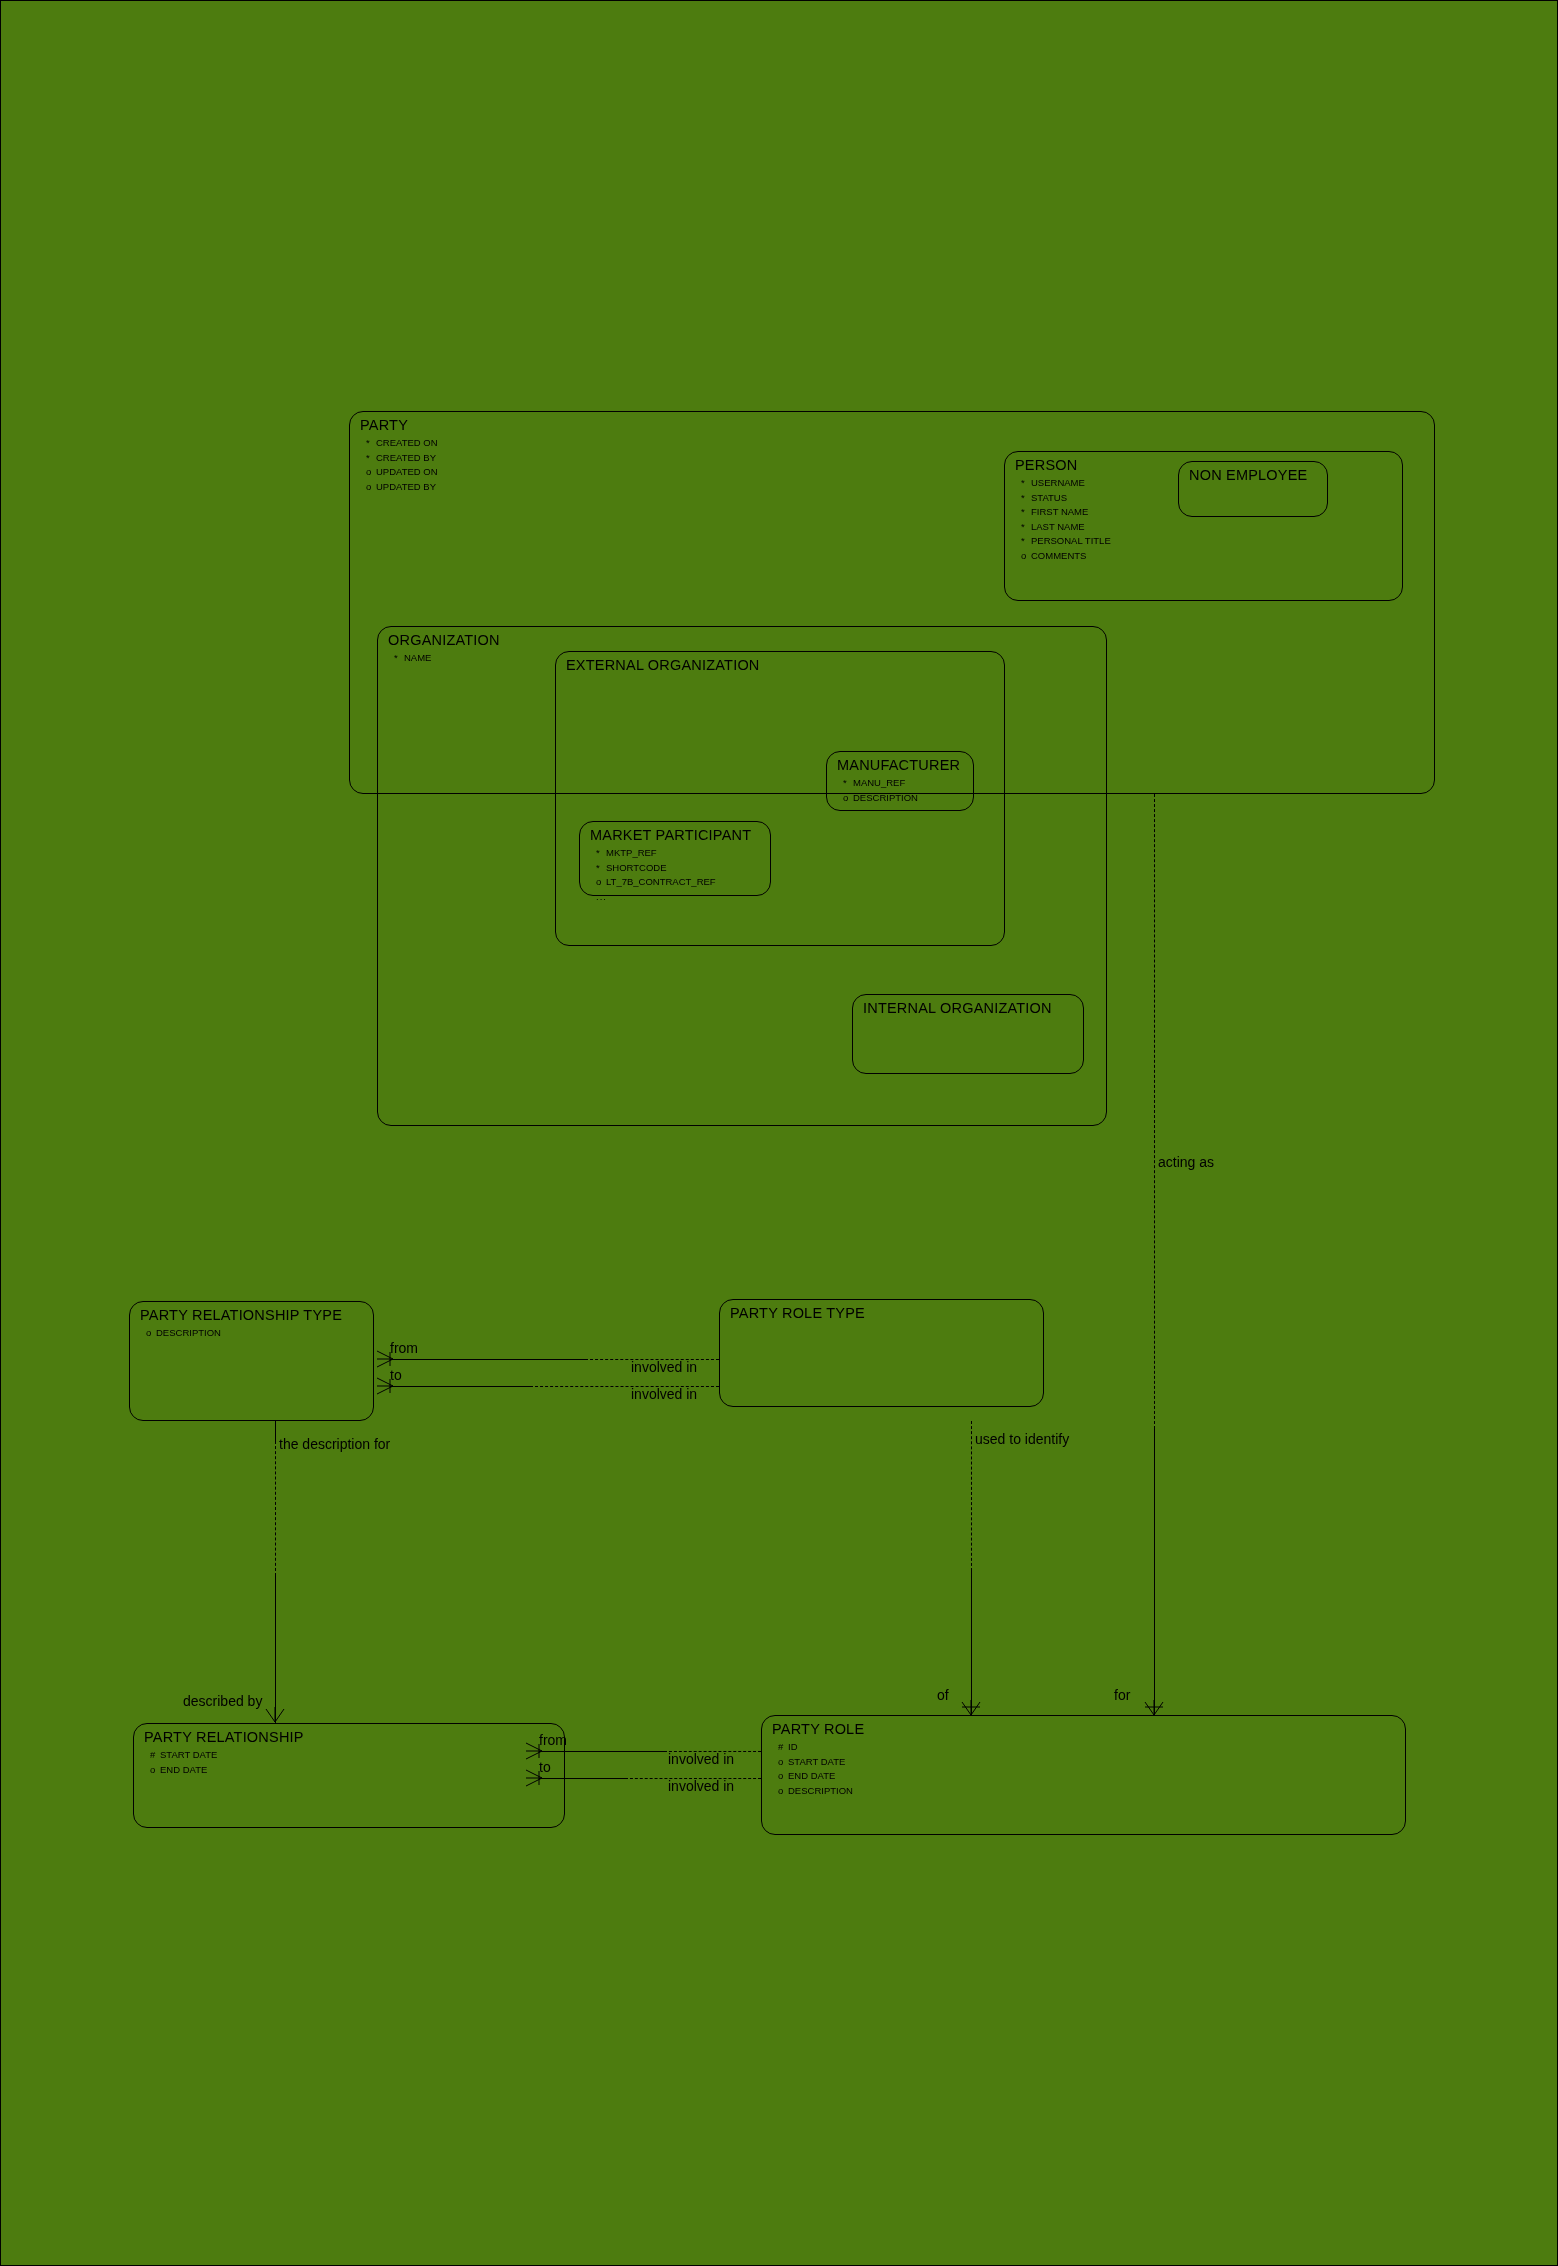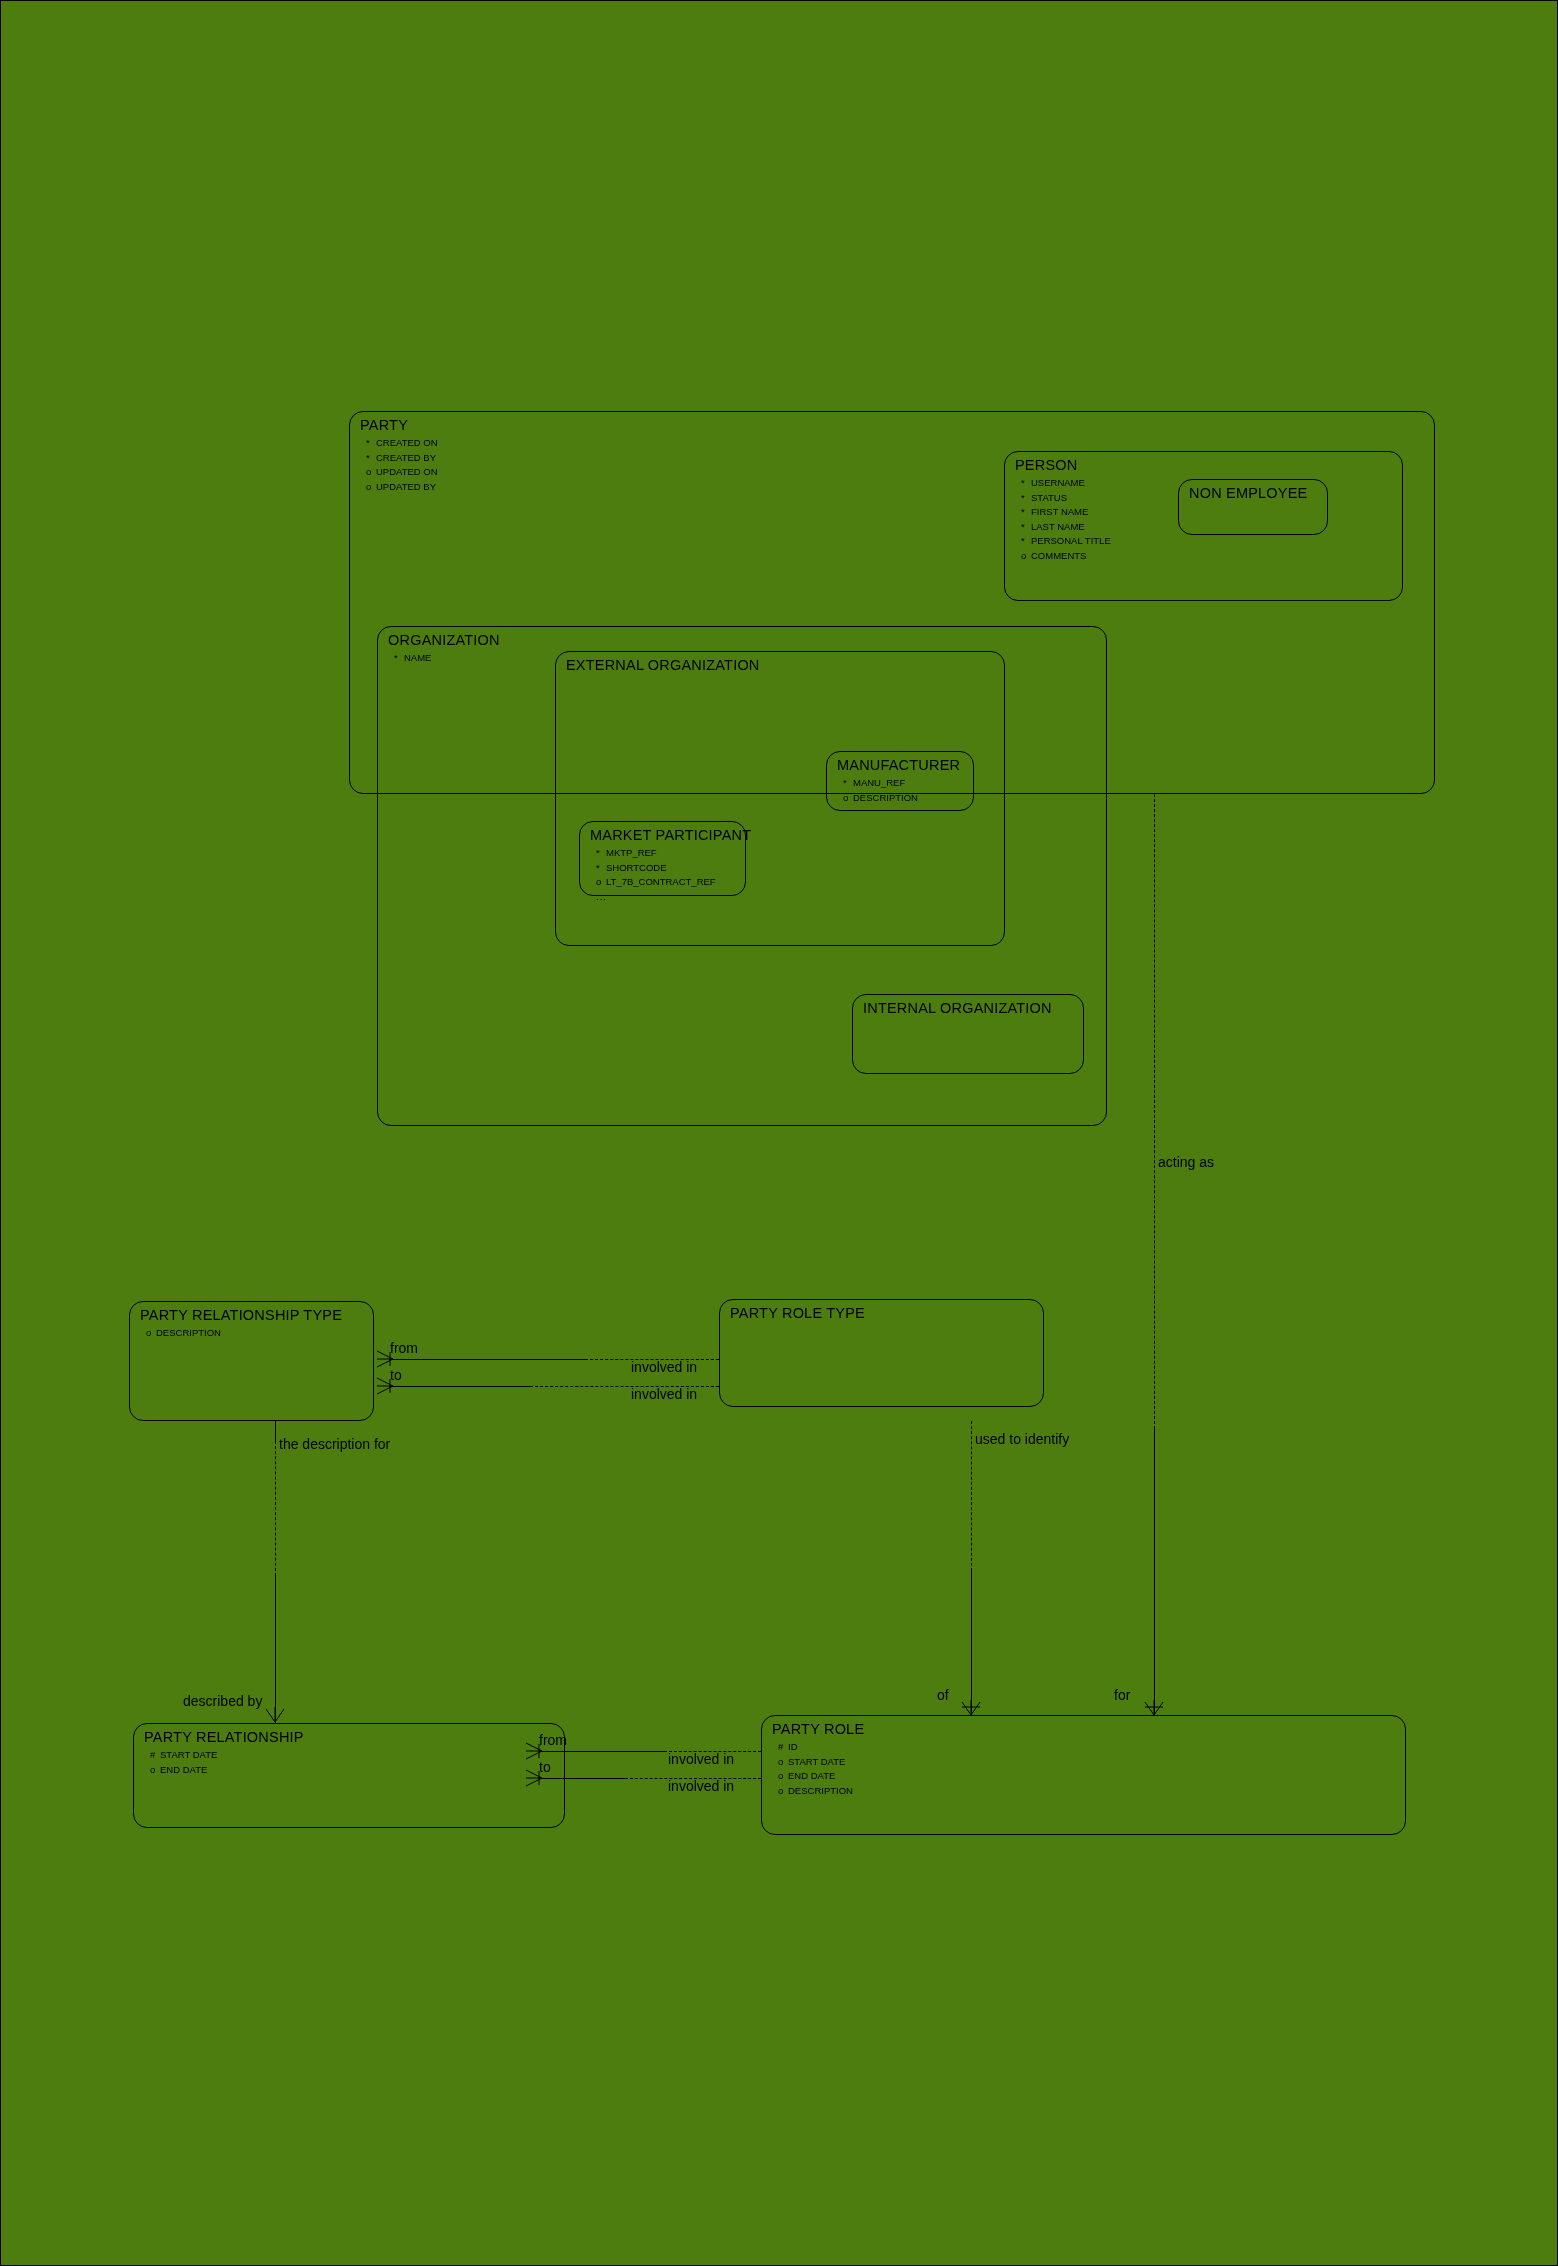--- a/index.html
+++ b/index.html
@@ -108,21 +108,21 @@
     <div class="attrs">
       <span class="attr"><span class="mark">*</span><span>USERNAME</span></span>
       <span class="attr"><span class="mark">*</span><span>STATUS</span></span>
       <span class="attr"><span class="mark">*</span><span>FIRST NAME</span></span>
       <span class="attr"><span class="mark">*</span><span>LAST NAME</span></span>
       <span class="attr"><span class="mark">*</span><span>PERSONAL TITLE</span></span>
       <span class="attr"><span class="mark">o</span><span>COMMENTS</span></span>
     </div>
   </div>
 
-  <div class="entity" style="left:1177px; top:478px; width:150px; height:56px;">
+  <div class="entity" style="left:1177px; top:460px; width:150px; height:56px;">
     <div class="ename">NON EMPLOYEE</div>
   </div>
 
   <div class="entity" style="left:554px; top:650px; width:450px; height:295px;">
     <div class="ename">EXTERNAL ORGANIZATION</div>
   </div>
 
   <div class="entity" style="left:376px; top:625px; width:730px; height:500px;">
     <div class="ename">ORGANIZATION</div>
     <div class="attrs">
@@ -131,21 +131,21 @@
   </div>
 
   <div class="entity" style="left:825px; top:750px; width:148px; height:60px;">
     <div class="ename">MANUFACTURER</div>
     <div class="attrs">
       <span class="attr"><span class="mark">*</span><span>MANU_REF</span></span>
       <span class="attr"><span class="mark">o</span><span>DESCRIPTION</span></span>
     </div>
   </div>
 
-  <div class="entity" style="left:578px; top:820px; width:167px; height:75px;">
+  <div class="entity" style="left:578px; top:820px; width:192px; height:75px;">
     <div class="ename">MARKET PARTICIPANT</div>
     <div class="attrs">
       <span class="attr"><span class="mark">*</span><span>MKTP_REF</span></span>
       <span class="attr"><span class="mark">*</span><span>SHORTCODE</span></span>
       <span class="attr"><span class="mark">o</span><span>LT_7B_CONTRACT_REF</span></span>
       <span class="ellipsis">...</span>
     </div>
   </div>
 
   <div class="entity" style="left:851px; top:993px; width:232px; height:80px;">

